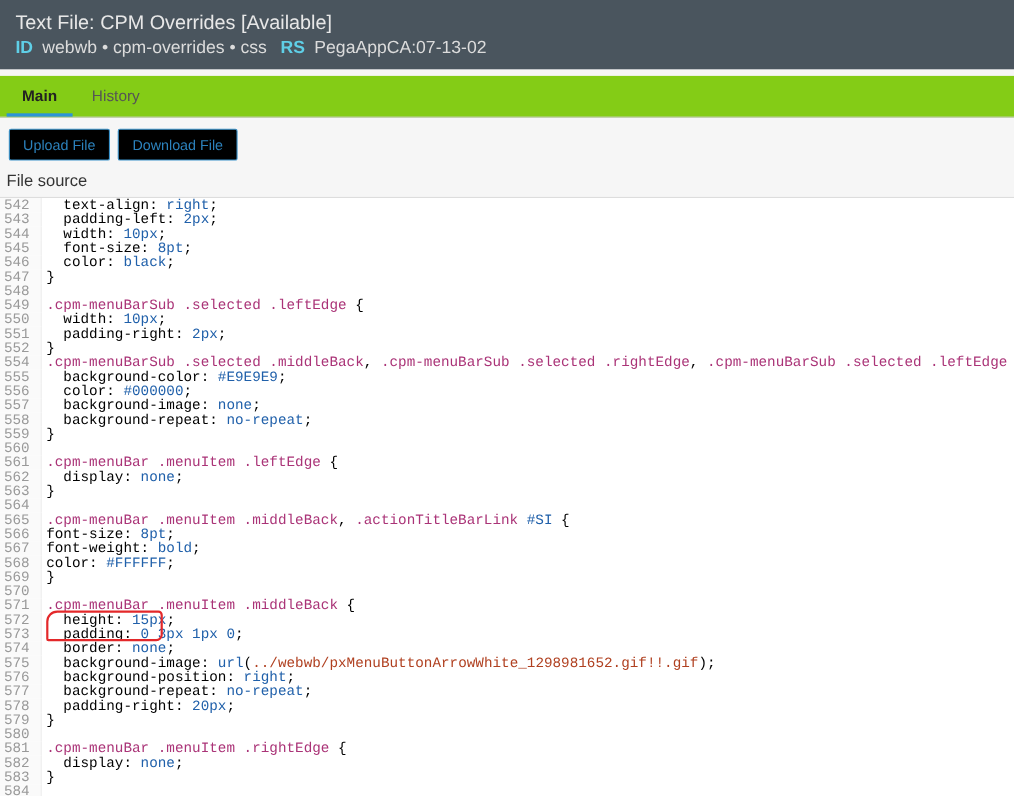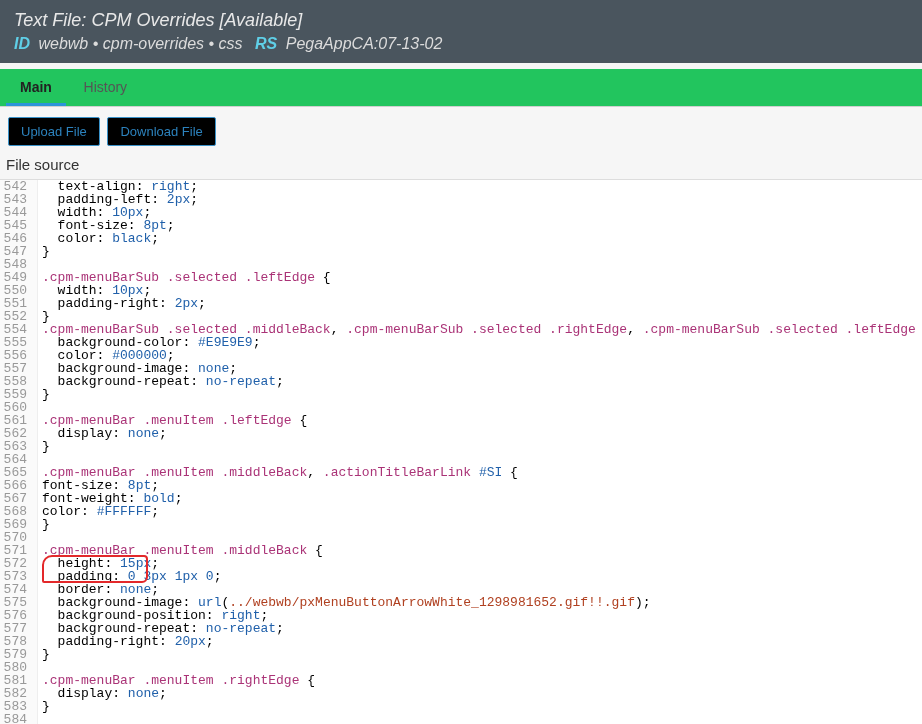--- a/index.html
+++ b/index.html
@@ -7,38 +7,37 @@
   margin: 0;
   font-family: Arial, Helvetica, sans-serif;
   background: #f6f6f6;
   font-size: 13px;
   color: #333;
 }
 .header {
   background: #4a555e;
   color: #fff;
   padding: 10px 14px 10px 14px;
-  font-style: italic;
 }
 .header-title {
   font-size: 18px;
   font-weight: 400;
   color: #e8e8e8;
 }
 .header-sub {
   margin-top: 4px;
   font-size: 16px;
   color: #dcdcdc;
 }
 .id-label { color: #5fcfe7; font-weight: bold; margin-right: 4px; }
 .rs-label { color: #5fcfe7; font-weight: bold; margin: 0 4px 0 8px; }
 .tabs {
   border-bottom: 1px solid #d0d0d0;
   padding: 0 6px;
-  background: #22c55e;
+  background: #84cc16;
   margin-top: 6px;
 }
 .tab {
   display: inline-block;
   padding: 10px 14px 8px;
   font-size: 14px;
   color: #555;
   cursor: pointer;
   border-bottom: 3px solid transparent;
 }

